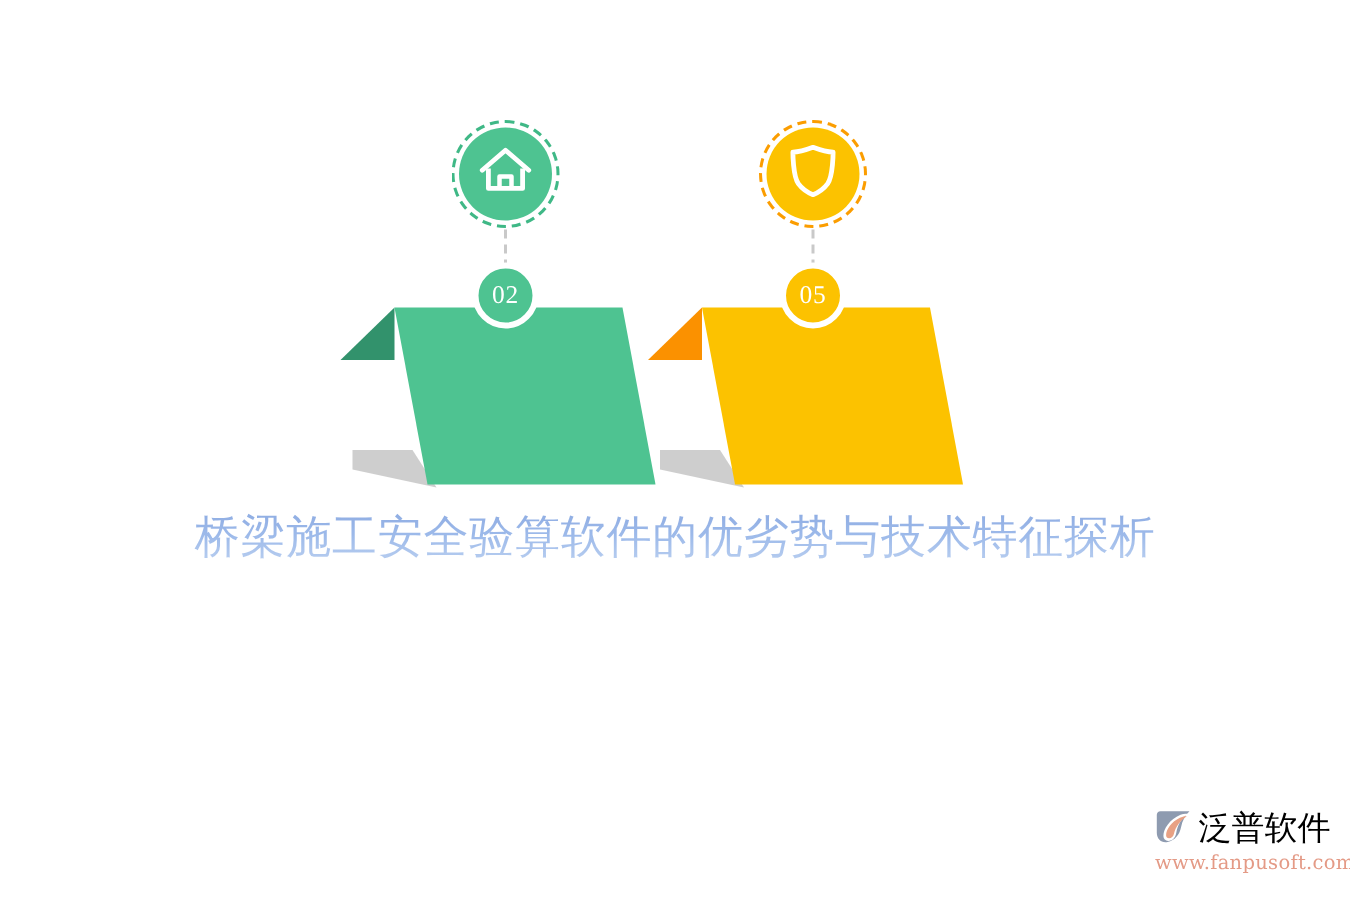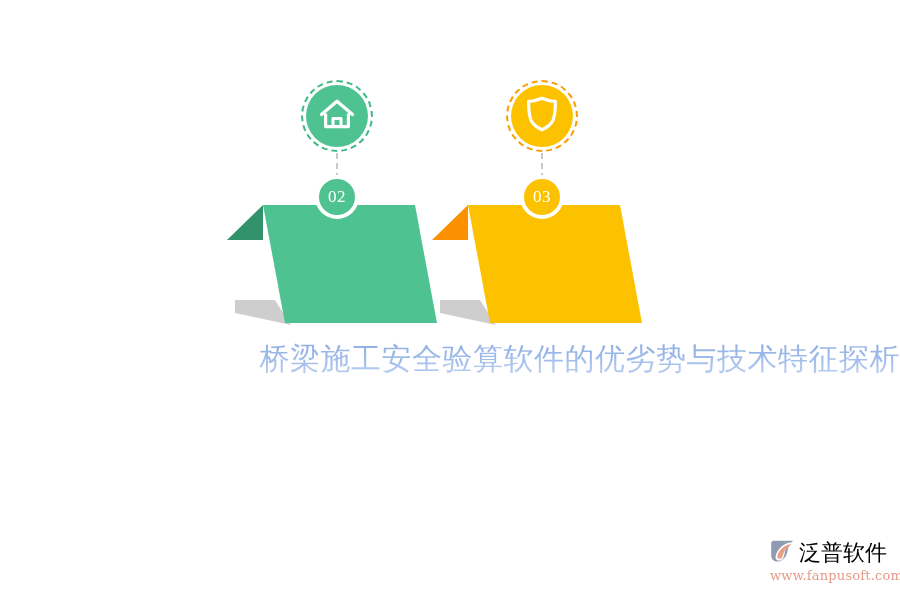--- a/index.html
+++ b/index.html
@@ -81,21 +81,21 @@
     border-left: 2px dashed #c9c9c9;
     z-index: 1;
   }
 
   
   #title {
     position: absolute;
     left: 0;
     top: 336px;
     width: 900px;
-    text-align: right;
+    text-align: center;
     font-family: "DejaVu Sans", "Liberation Sans", sans-serif;
     font-size: 30px;
     line-height: 46px;
     letter-spacing: 0.5px;
     white-space: nowrap;
     background: linear-gradient(180deg, #8aa8e0 0%, #9dbaea 45%, #c3d6f2 100%);
     -webkit-background-clip: text;
     background-clip: text;
     color: transparent;
     -webkit-text-fill-color: transparent;
@@ -188,21 +188,21 @@
       <span>
         <svg width="34" height="38" viewBox="0 0 34 38">
           <path d="M17 3.2 C17 3.2 8.5 6.4 3.6 6.4 C3.6 6.4 3.6 22.5 7.2 27.4
                    C10.8 32.3 17 34.8 17 34.8 C17 34.8 23.2 32.3 26.8 27.4
                    C30.4 22.5 30.4 6.4 30.4 6.4 C25.5 6.4 17 3.2 17 3.2 Z" fill="#fcc200" stroke="#ffffff" stroke-width="3.2" stroke-linejoin="round"></path>
         </svg>
       </span>
     </div>
 
     <div class="num-bubble" style="left:90px; top:90px; background:#fcc200;">
-      <span>03</span>
+      <span>05</span>
     </div>
   </div>
 
   <div id="title">桥梁施工安全验算软件的优劣势与技术特征探析</div>
 
   <div id="brand">
     <div id="brand-row">
       <span>
         <svg width="28" height="28" viewBox="0 0 28 28">
           <path d="M3.2 6.2 C3.2 4.8 4.2 3.8 5.6 3.8 L25 3.8

